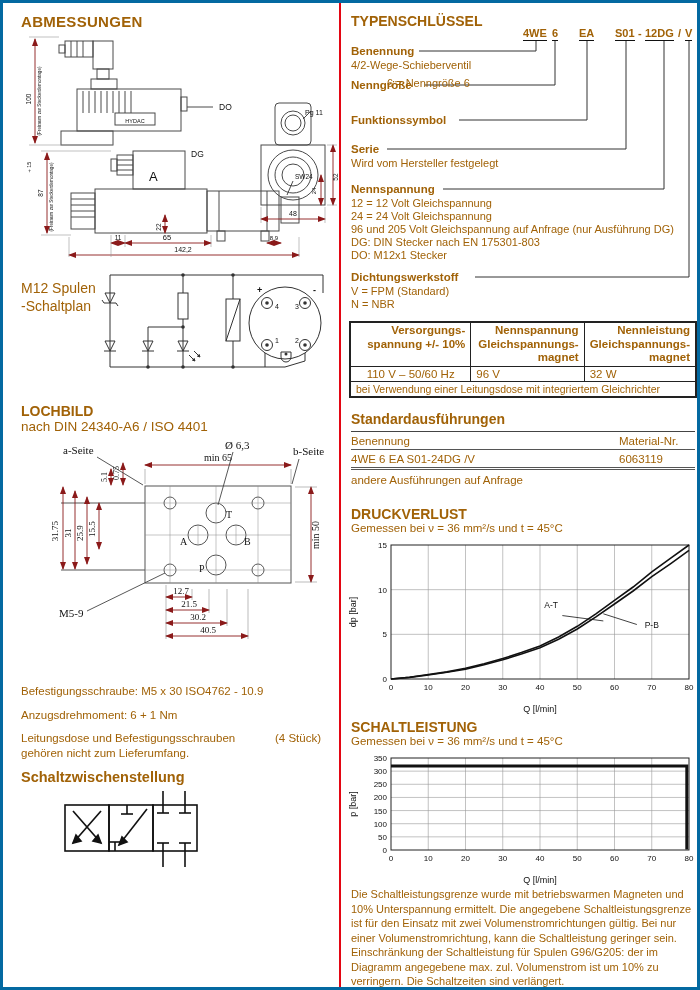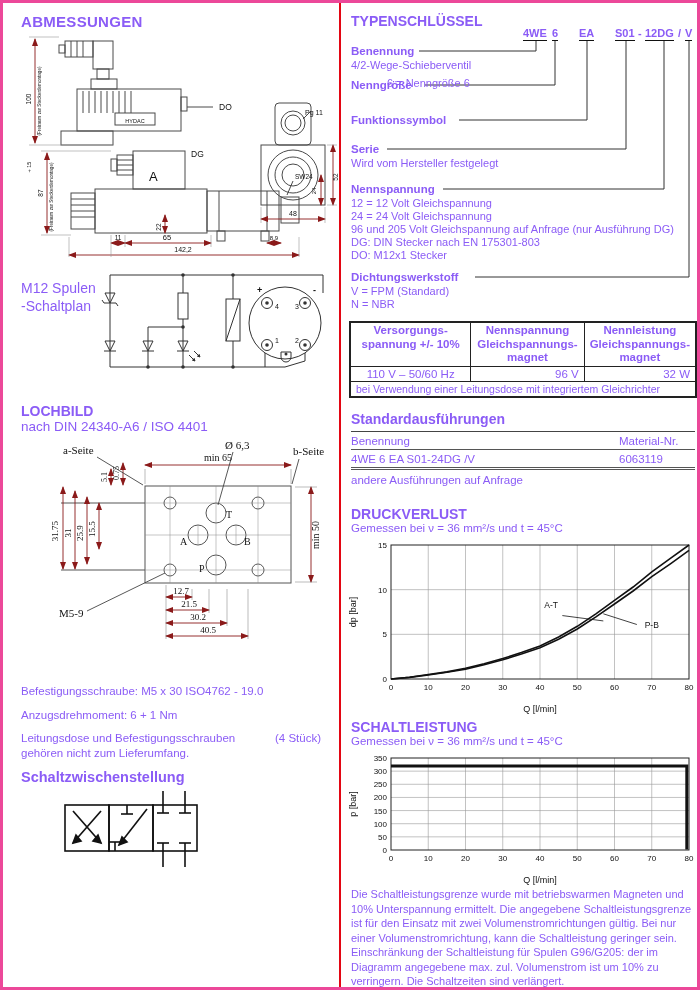--- a/index.html
+++ b/index.html
@@ -1,35 +1,35 @@
 <!DOCTYPE html>
 <html><head>
 <meta charset="utf-8">
 <style>
   html,body{margin:0;padding:0;background:#f2f2f2;}
-  .page{position:relative;width:700px;height:990px;background:#ffffff;border:3px solid #ec4899;box-sizing:border-box;
-        font-family:"Liberation Sans",sans-serif;color:#8b5cf6;overflow:hidden;}
+  .page{position:relative;width:700px;height:990px;background:#ffffff;border:3px solid #0369a1;box-sizing:border-box;
+        font-family:"Liberation Sans",sans-serif;color:#a16207;overflow:hidden;}
   .abs{position:absolute;}
   .divider{position:absolute;left:336px;top:0;width:2px;height:984px;background:#e30613;}
   .h1{font-size:15px;font-weight:bold;letter-spacing:0.3px;}
   .h2{font-size:14px;font-weight:bold;}
   .txt{font-size:11.5px;}
   svg text{font-family:"Liberation Sans",sans-serif;fill:#111;}
   svg text.ser{font-family:"Liberation Serif",serif;}
   
   .typ{width:350px;height:312px;}
   .typ .code{position:absolute;top:18px;font-size:11px;font-weight:bold;}
   .typ .code.u{border-bottom:1.5px solid #111;padding-bottom:1px;}
   .typ-label{position:absolute;left:2px;font-size:11.5px;font-weight:bold;white-space:nowrap;}
   .typ-val{position:absolute;left:2px;font-size:11px;white-space:nowrap;}
   
   .vtable{border-collapse:collapse;border:2px solid #222;}
   .vtable th,.vtable td{border-left:1px solid #222;padding:1px 5px;font-size:11.5px;vertical-align:top;}
-  .vtable th{text-align:center;border-bottom:1px solid #222;line-height:13.5px;}
-  .vtable td.c{text-align:right;}
+  .vtable th{text-align:right;border-bottom:1px solid #222;line-height:13.5px;}
+  .vtable td.c{text-align:left;}
   .vtable tr.note-row td{border-top:1px solid #222;font-size:10.5px;}
   
   .std{width:344px;}
   .std-title{font-size:14px;font-weight:bold;border-bottom:1.5px solid #444;padding-bottom:4px;}
   .std-row{display:flex;border-bottom:1px solid #555;padding:3px 0 2px 0;font-size:11.5px;}
   .std-row span:first-child{width:268px;}
   .std-row.last{border-bottom:3px double #555;}
   .std-note{padding-top:4px;font-size:11.5px;}
   .chart-sub{font-size:11.5px;}
   .footer-text{font-size:11px;line-height:14.5px;}
@@ -301,21 +301,21 @@
     <text class="ser" x="68" y="94" font-size="9" transform="rotate(-90 68 94)" text-anchor="middle">25.9</text>
     <text class="ser" x="80" y="90" font-size="9" transform="rotate(-90 80 90)" text-anchor="middle">15.5</text>
     <text class="ser" x="92" y="38" font-size="8" transform="rotate(-90 92 38)" text-anchor="middle">5.1</text>
     <text class="ser" x="104" y="34" font-size="8" transform="rotate(-90 104 34)" text-anchor="middle">0.75</text>
     <text class="ser" x="166" y="155" font-size="9" text-anchor="middle">12.7</text>
     <text class="ser" x="174" y="168" font-size="9" text-anchor="middle">21.5</text>
     <text class="ser" x="183" y="181" font-size="9" text-anchor="middle">30.2</text>
     <text class="ser" x="193" y="194" font-size="9" text-anchor="middle">40.5</text>
   </svg>
 
-  <div class="abs txt" style="left:18px;top:682px;">Befestigungsschraube: M5 x 30 ISO4762 - 19.0</div>
+  <div class="abs txt" style="left:18px;top:682px;">Befestigungsschraube: M5 x 30 ISO4762 - 10.9</div>
   <div class="abs txt" style="left:18px;top:706px;">Anzugsdrehmoment: 6 + 1 Nm</div>
   <div class="abs txt note-line" style="left:18px;top:729px;">
     <span>Leitungsdose und Befestigungsschrauben</span>
     <span>(4 Stück)</span>
   </div>
   <div class="abs txt" style="left:18px;top:744px;">gehören nicht zum Lieferumfang.</div>
 
   <div class="abs" style="left:18px;top:766px;font-size:14.5px;font-weight:bold;">Schaltzwischenstellung</div>
   <svg class="abs" style="left:48px;top:786px;" width="180" height="80" viewBox="0 0 180 80">
     <g stroke="#111" fill="none" stroke-width="1.6">

